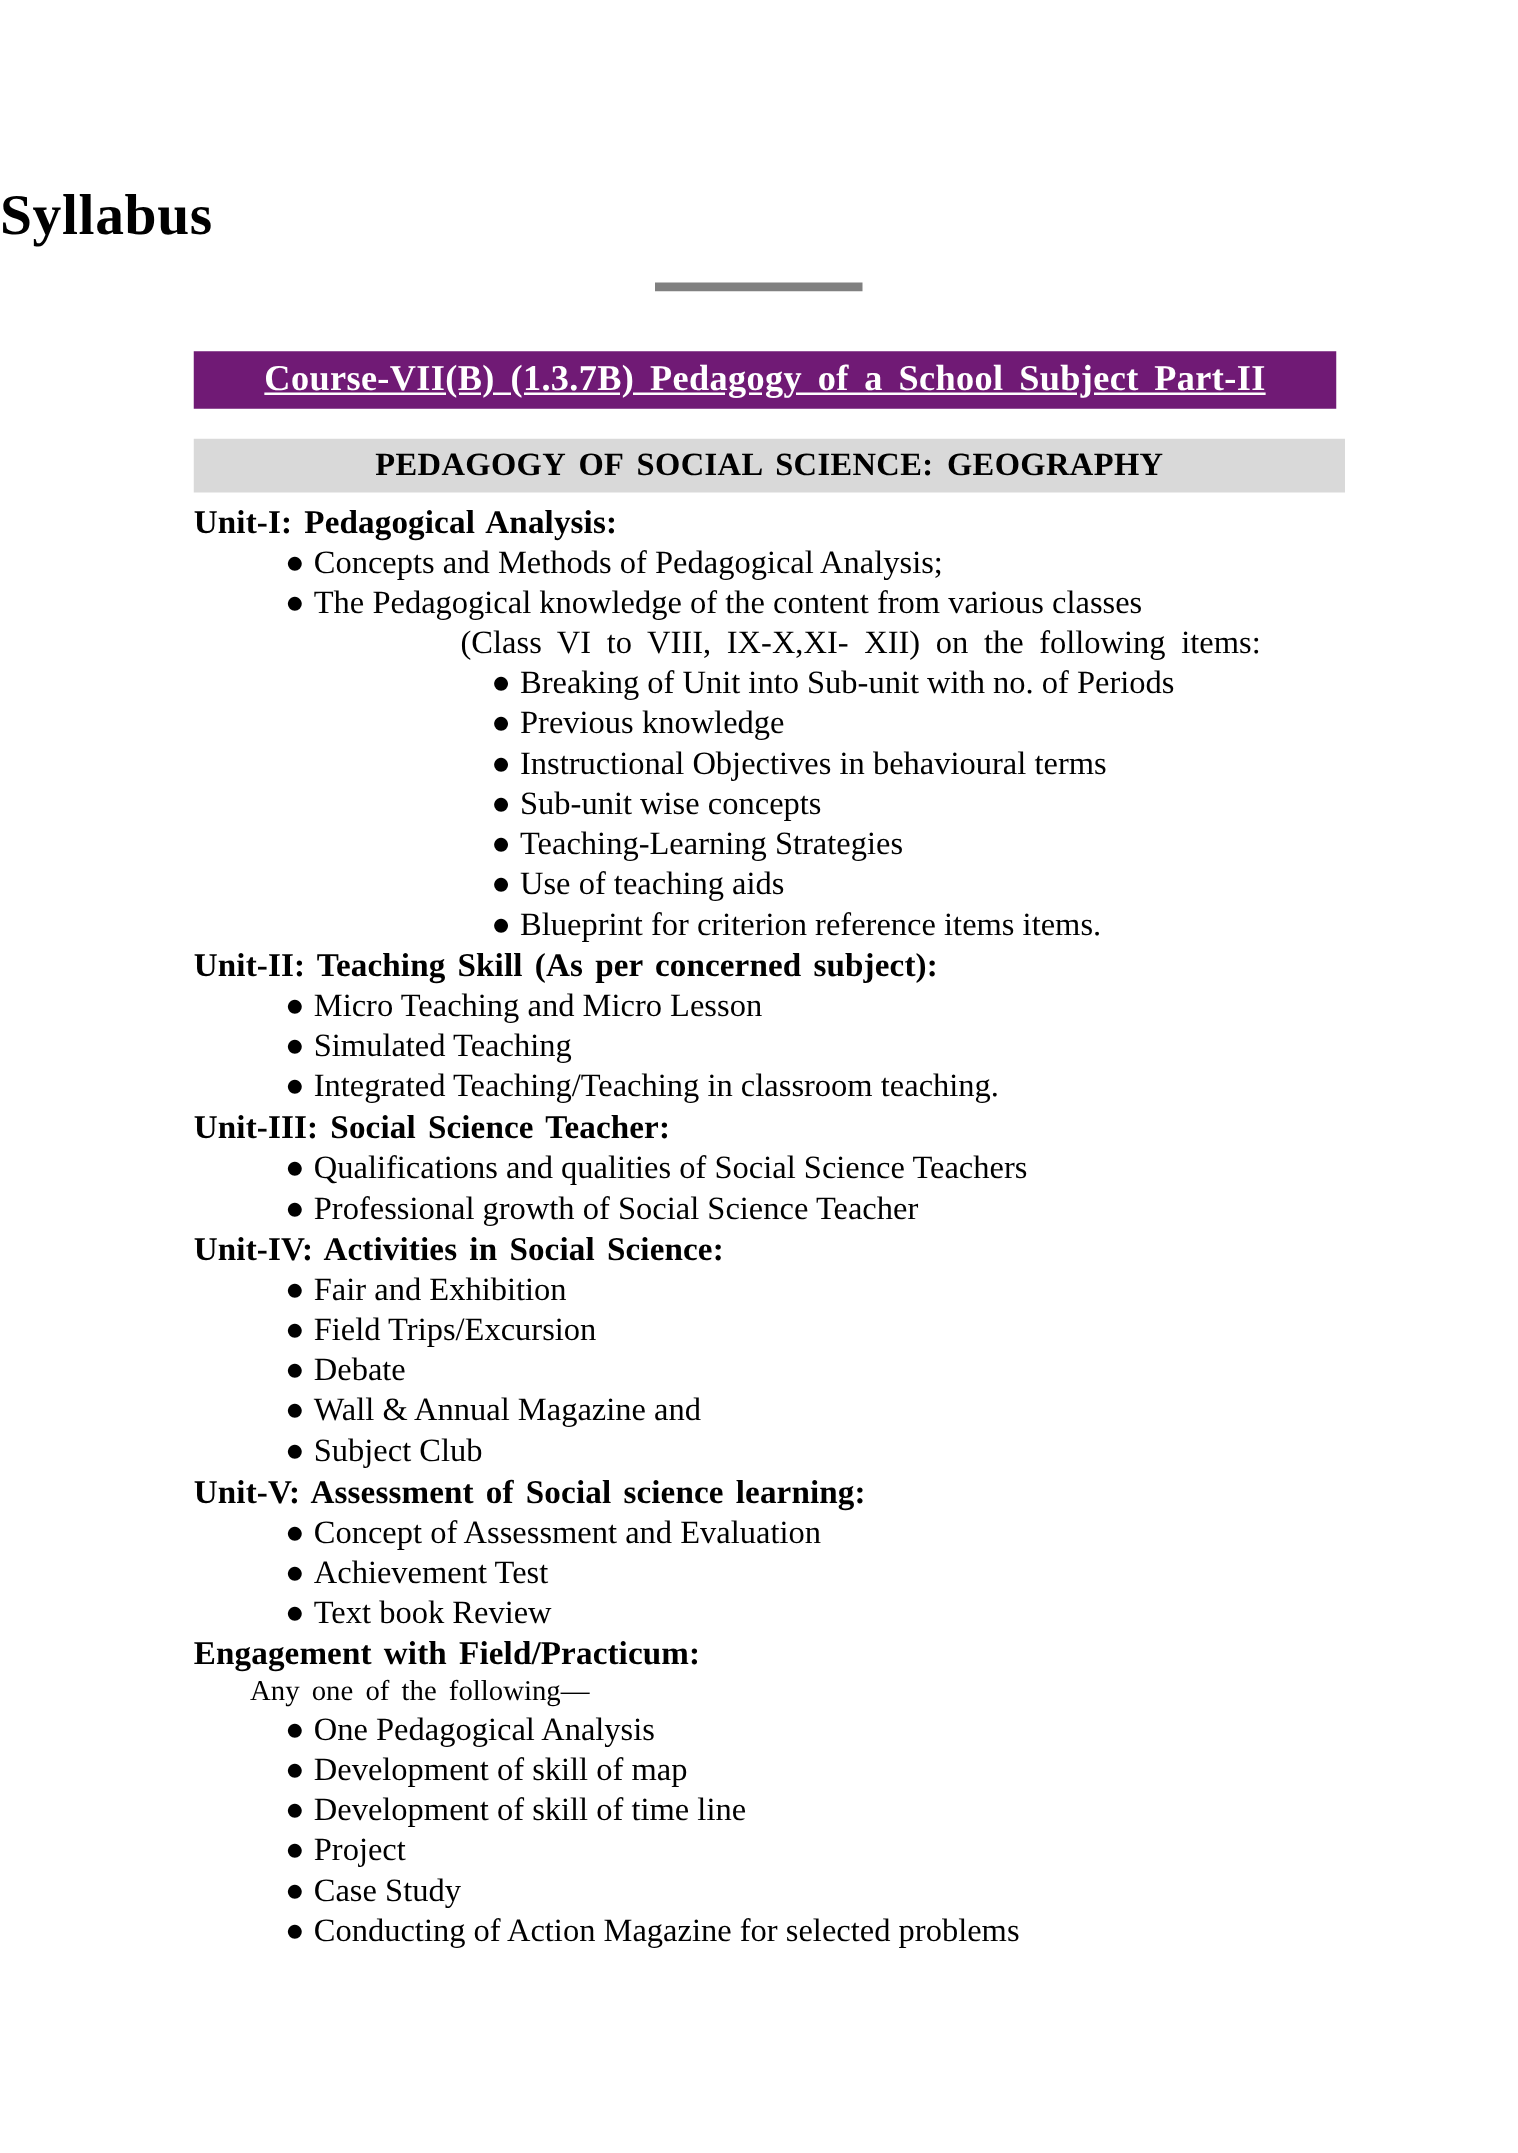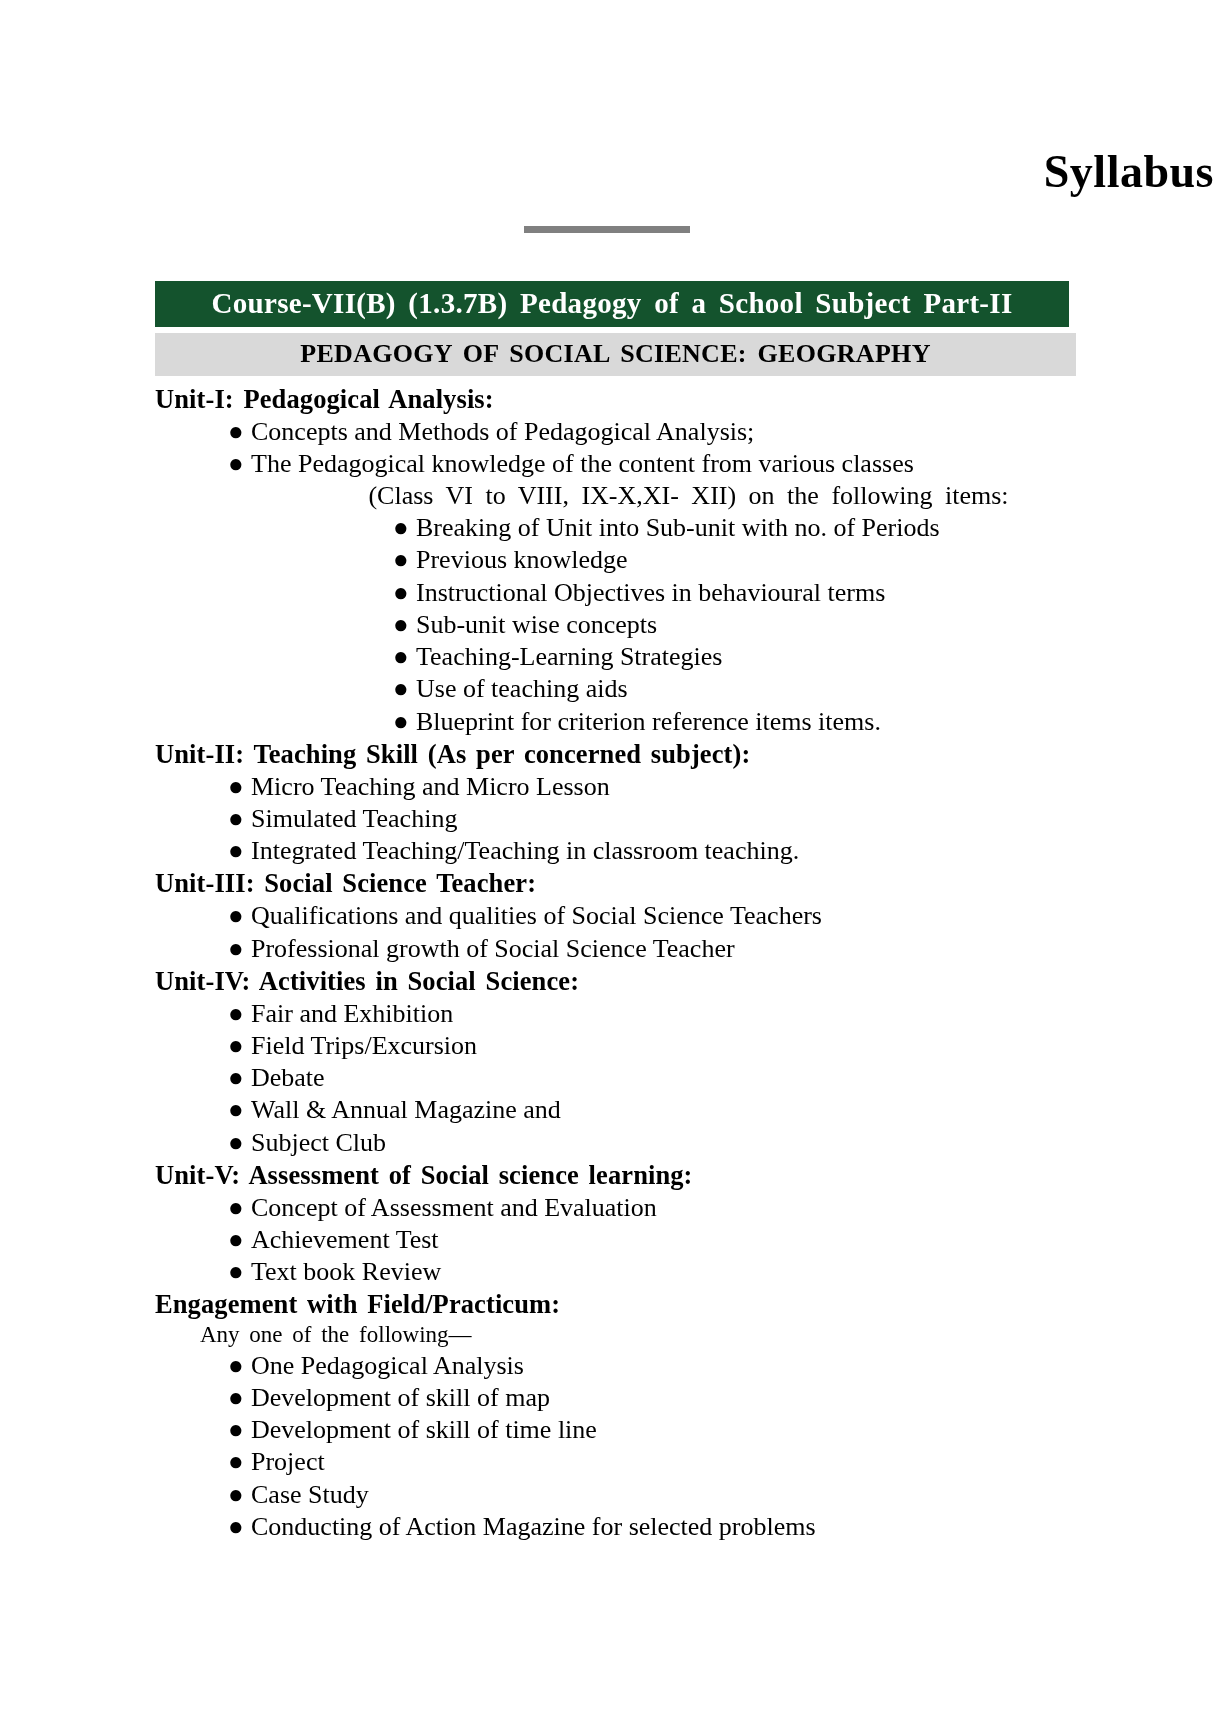--- a/index.html
+++ b/index.html
@@ -17,21 +17,21 @@
 
   .page {
     position: relative;
     width: 1214px;
     height: 1722px;
     box-sizing: border-box;
   }
 
   
   .doc-title {
-    text-align: right;
+    text-align: left;
     font-size: 46px;
     font-weight: bold;
     line-height: 1.0;
     letter-spacing: 0.5px;
     padding-top: 118px;
     font-family: "Liberation Serif", "DejaVu Serif", serif;
   }
   .title-rule {
     width: 166px;
     height: 7px;
@@ -51,21 +51,21 @@
     font-weight: bold;
     font-size: 29px;
     line-height: 1.32;
     text-align: center;
     padding: 3px 6px 5px 6px;
     letter-spacing: 0.3px;
     word-spacing: 5px;
     white-space: nowrap;
   }
   .banner-gray-wrap {
-    margin-top: 6px;
+    margin-top: 24px;
     padding-left: 155px;
     padding-right: 138px;
     border-radius: 20px;
   }
   .banner-gray {
     background: #d9d9d9;
     color: #000000;
     font-weight: bold;
     font-size: 26px;
     line-height: 1.30;
@@ -135,21 +135,21 @@
 </style>
 </head>
 <body style="background: rgb(255, 255, 255); color: rgb(0, 0, 0);">
 
 <div class="page">
 
   <h1 class="doc-title">Syllabus</h1>
   <div class="title-rule" style="background: rgb(128, 128, 128);"></div>
 
   <div class="banner-wrap">
-    <div class="banner-black" style="background: #14532d; color: rgb(255, 255, 255);">Course-VII(B)  (1.3.7B)  Pedagogy  of  a  School  Subject  Part-II</div>
+    <div class="banner-black" style="background: #701a75; color: rgb(255, 255, 255); text-decoration: underline;">Course-VII(B)  (1.3.7B)  Pedagogy  of  a  School  Subject  Part-II</div>
   </div>
 
   <div class="banner-gray-wrap">
     <div class="banner-gray" style="background: rgb(217, 217, 217); color: rgb(0, 0, 0);">PEDAGOGY  OF  SOCIAL  SCIENCE:  GEOGRAPHY</div>
   </div>
 
   <div class="body-block" id="syllabus-body">
       <div class="unit-heading">Unit-I:  Pedagogical  Analysis:</div>
       <ul class="lvl1">
         <li><span class="bullet">●</span><span>Concepts  and  Methods  of  Pedagogical  Analysis;</span></li>

